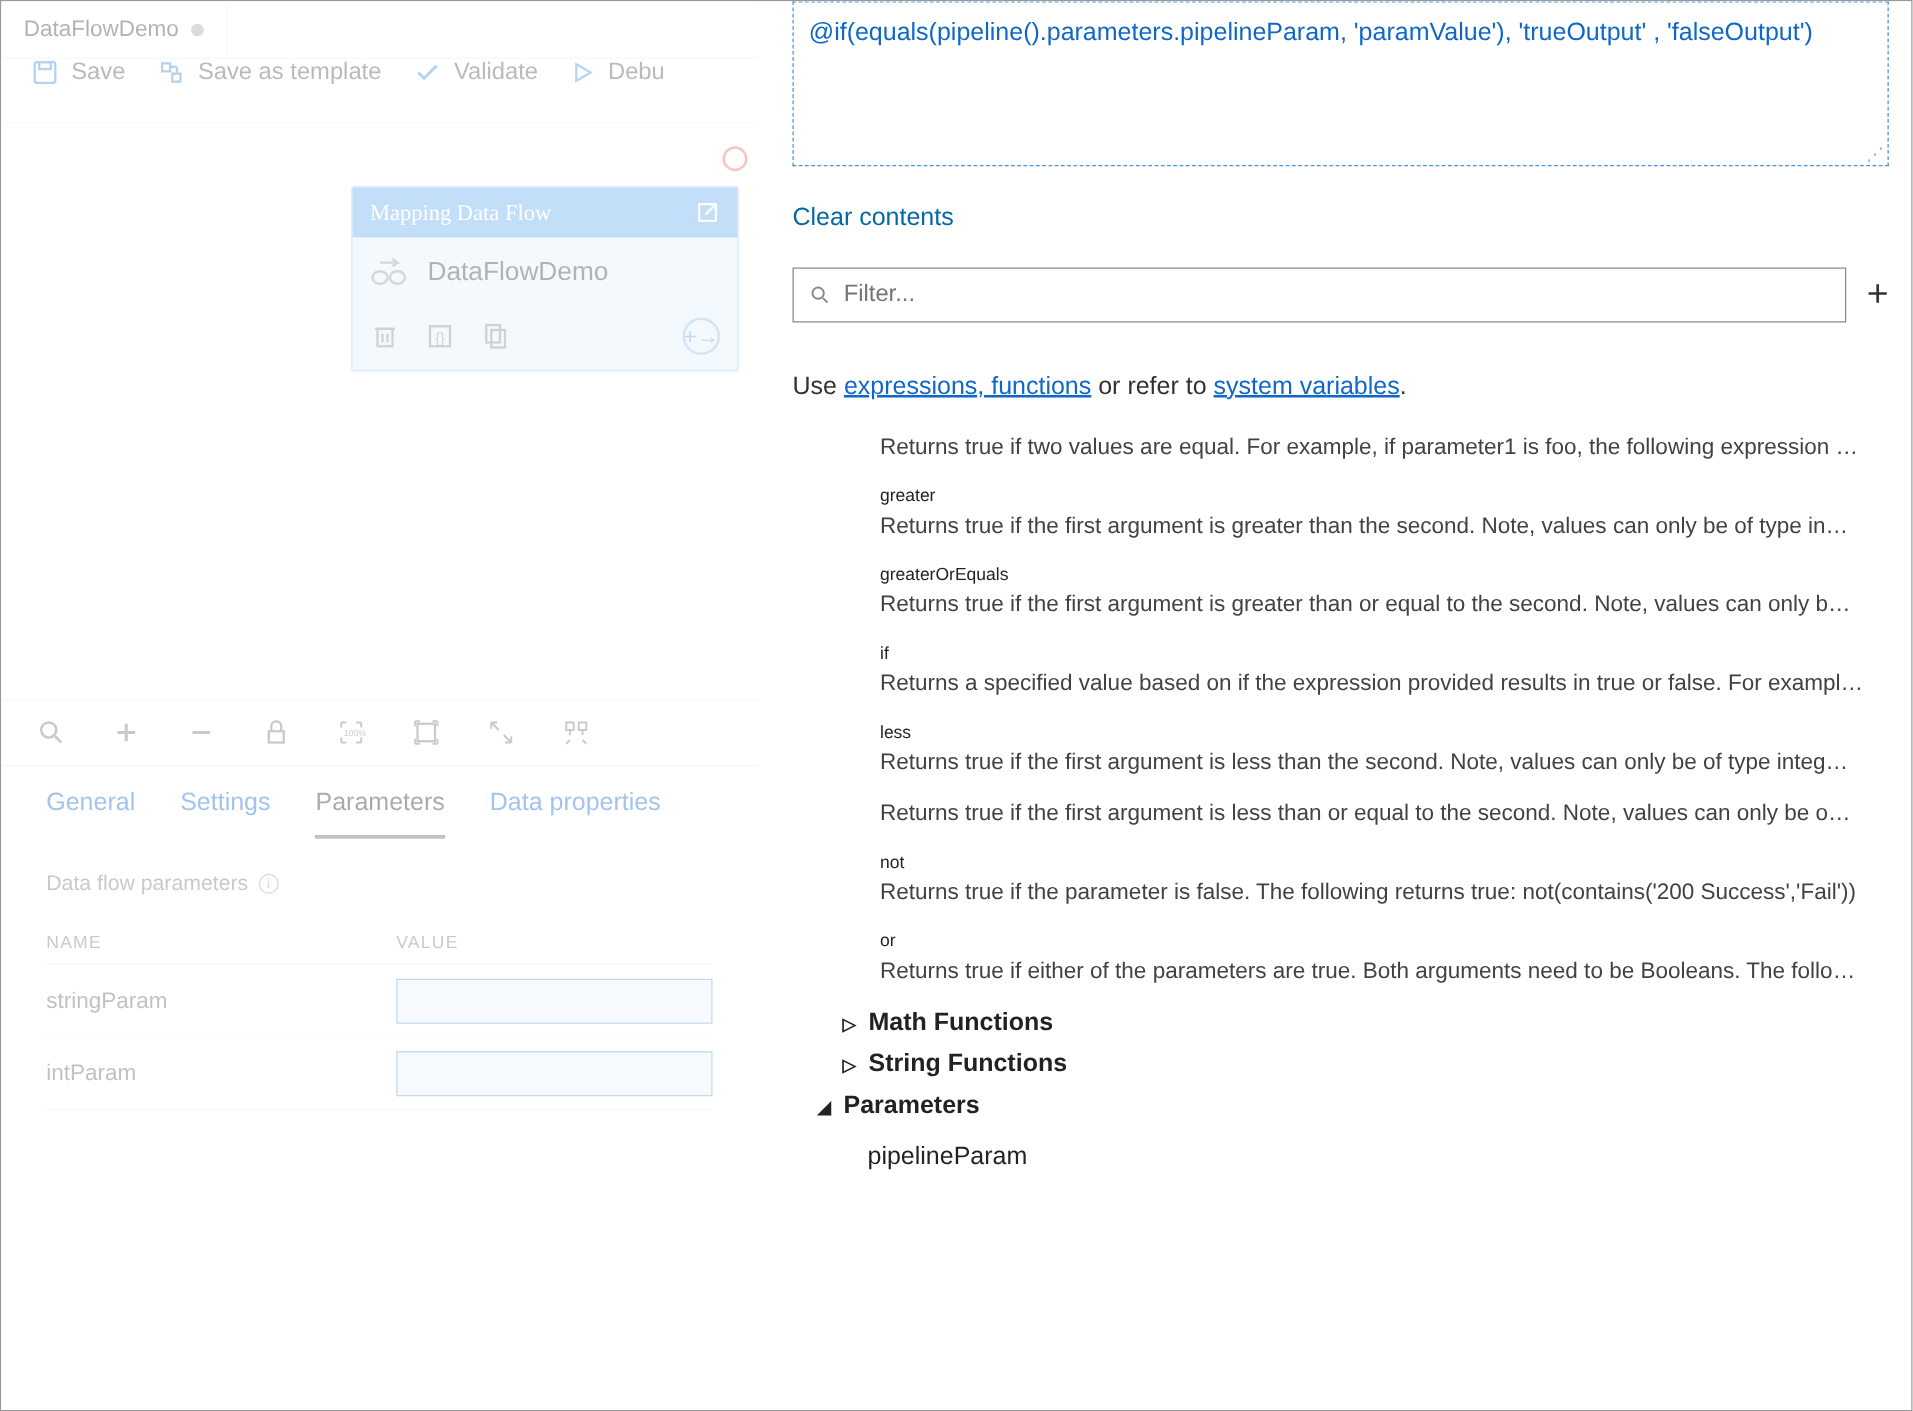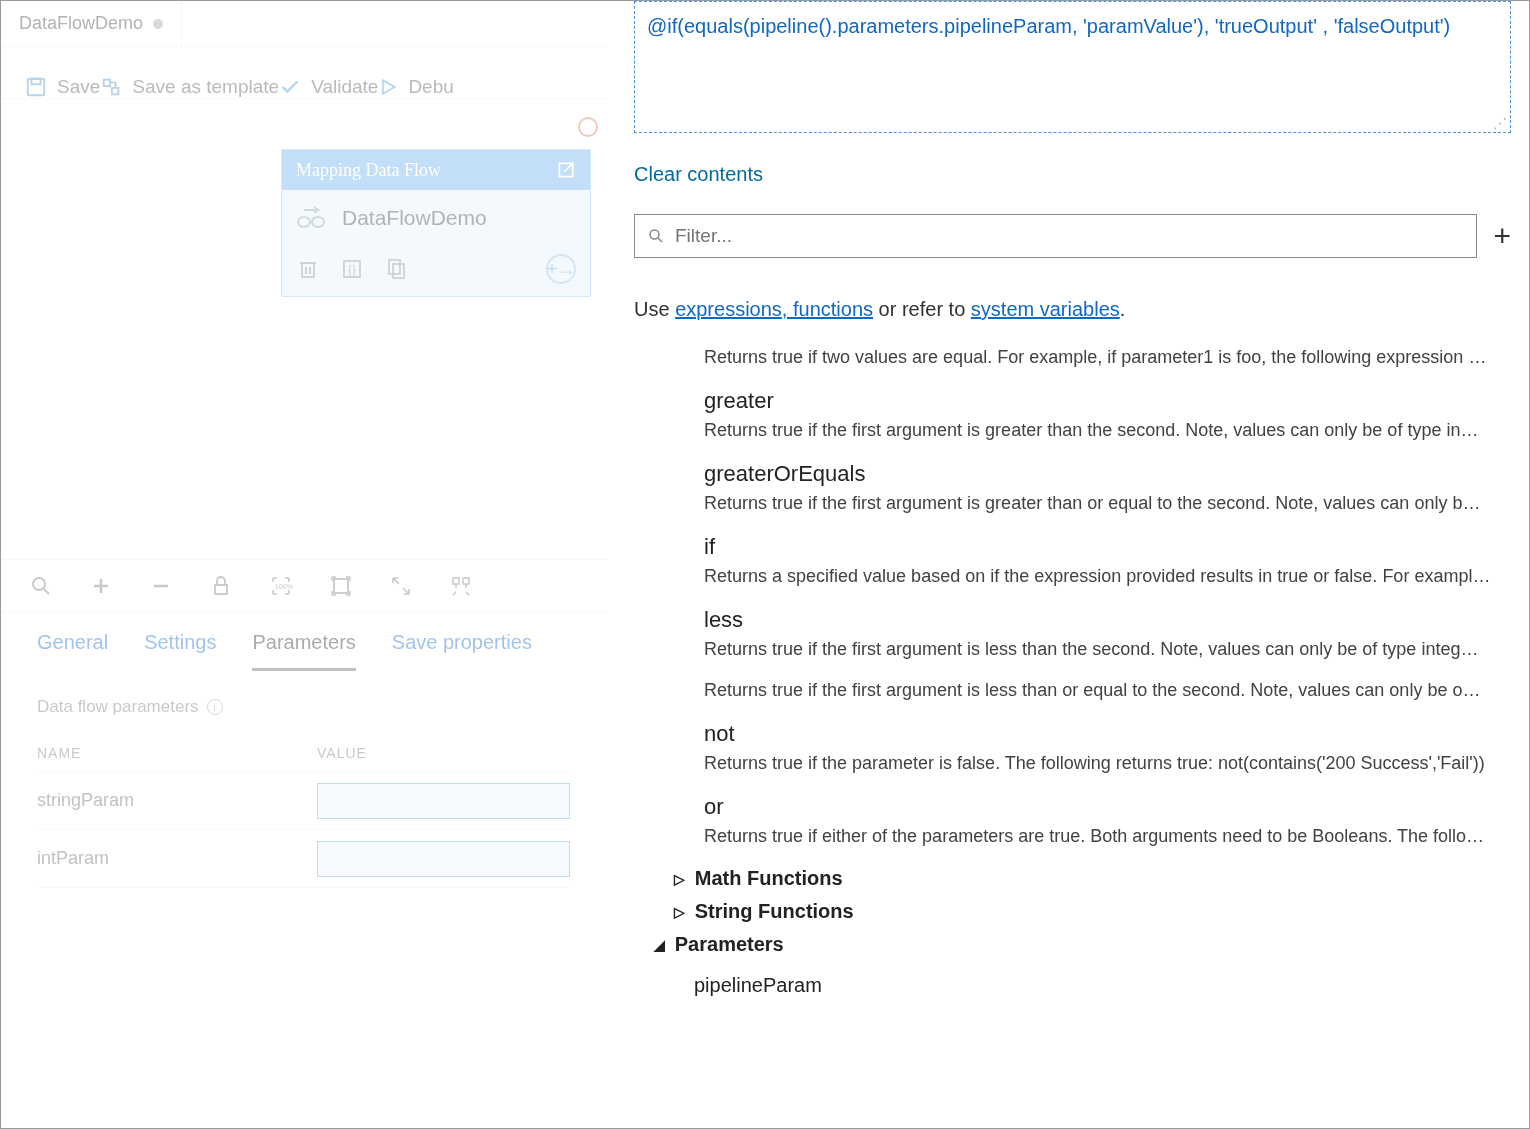--- a/index.html
+++ b/index.html
@@ -48,21 +48,22 @@
   padding: 0 18px;
   height: 100%;
   font-size: 18px;
   color: #555;
   border-right: 1px solid #eee;
 }
 .dirty-dot { width:10px; height:10px; border-radius:50%; background:#b0b0b0; }
 
 .toolbar {
   display: flex;
-  align-items: flex-end;
+  align-items: flex-start;
+  gap: 26px;
   height: 52px;
   padding-left: 24px;
   border-bottom: 1px solid #f0f0f0;
 }
 .toolbar-btn {
   display: flex;
   align-items: center;
   gap: 10px;
   font-size: 19px;
   color: #666;
@@ -173,21 +174,21 @@
 .clear-link { color:#0369a1; font-size:20px; margin-top:30px; display:inline-block; }
 .filter-row { display:flex; align-items:center; gap:16px; margin-top: 28px; }
 .filter-box { flex:1; height: 44px; border:1px solid #8a8a8a; display:flex; align-items:center; padding: 0 12px; gap:10px; color:#888; }
 .filter-box input { border:none; outline:none; flex:1; font-size:19px; color:#666; }
 .plus-btn { font-size:30px; color:#333; line-height:1; }
 .help-line { margin-top: 40px; font-size:20px; color:#323130; }
 .help-line a { color:#0f67c6; text-decoration:underline; }
 .func-list { margin-top: 26px; padding-left: 70px; }
 .func-desc-only { margin-bottom: 20px; font-size:18px; color:#424242; white-space:nowrap; overflow:hidden; text-overflow:ellipsis; max-width: 850px;}
 .func-item { margin-bottom: 20px; }
-.func-name { font-size:22px; color:#222; margin-bottom: 6px; }
+.func-name { font-size:14px; color:#222; margin-bottom: 6px; }
 .func-desc { font-size:18px; color:#424242; white-space:nowrap; overflow:hidden; text-overflow:ellipsis; max-width: 850px;}
 .cat-row { display:flex; align-items:center; gap:10px; font-size:20px; font-weight:600; color:#222; margin-top: 8px; margin-bottom: 10px; margin-left:-30px;}
 .cat-row .tri { font-size:14px; }
 .param-leaf { margin-left: -10px; margin-top: 18px; font-size:20px; color:#222; }
 svg { overflow: visible; }
 </style>
 </head>
 <body>
 
 <div class="left-pane">
@@ -296,21 +297,21 @@
         <rect x="4" y="4" width="6" height="6" stroke-width="1.5"></rect>
         <rect x="14" y="4" width="6" height="6" stroke-width="1.5"></rect>
         <path d="M7 10v4M17 10v4M7 18l-3 3M17 18l3 3" stroke-width="1.5"></path>
       </svg>
   </div>
 
   <div class="tabs-row">
     <div class="tab-l">General</div>
     <div class="tab-l">Settings</div>
     <div class="tab-l active">Parameters</div>
-    <div class="tab-l">Save properties</div>
+    <div class="tab-l">Data properties</div>
   </div>
 
   <div class="params-sec">
     <div class="params-label">
       <span>Data flow parameters</span>
       <span class="info-ico">i</span>
     </div>
     <div class="params-table">
       <div class="params-head">
         <div class="ph-name">NAME</div>

